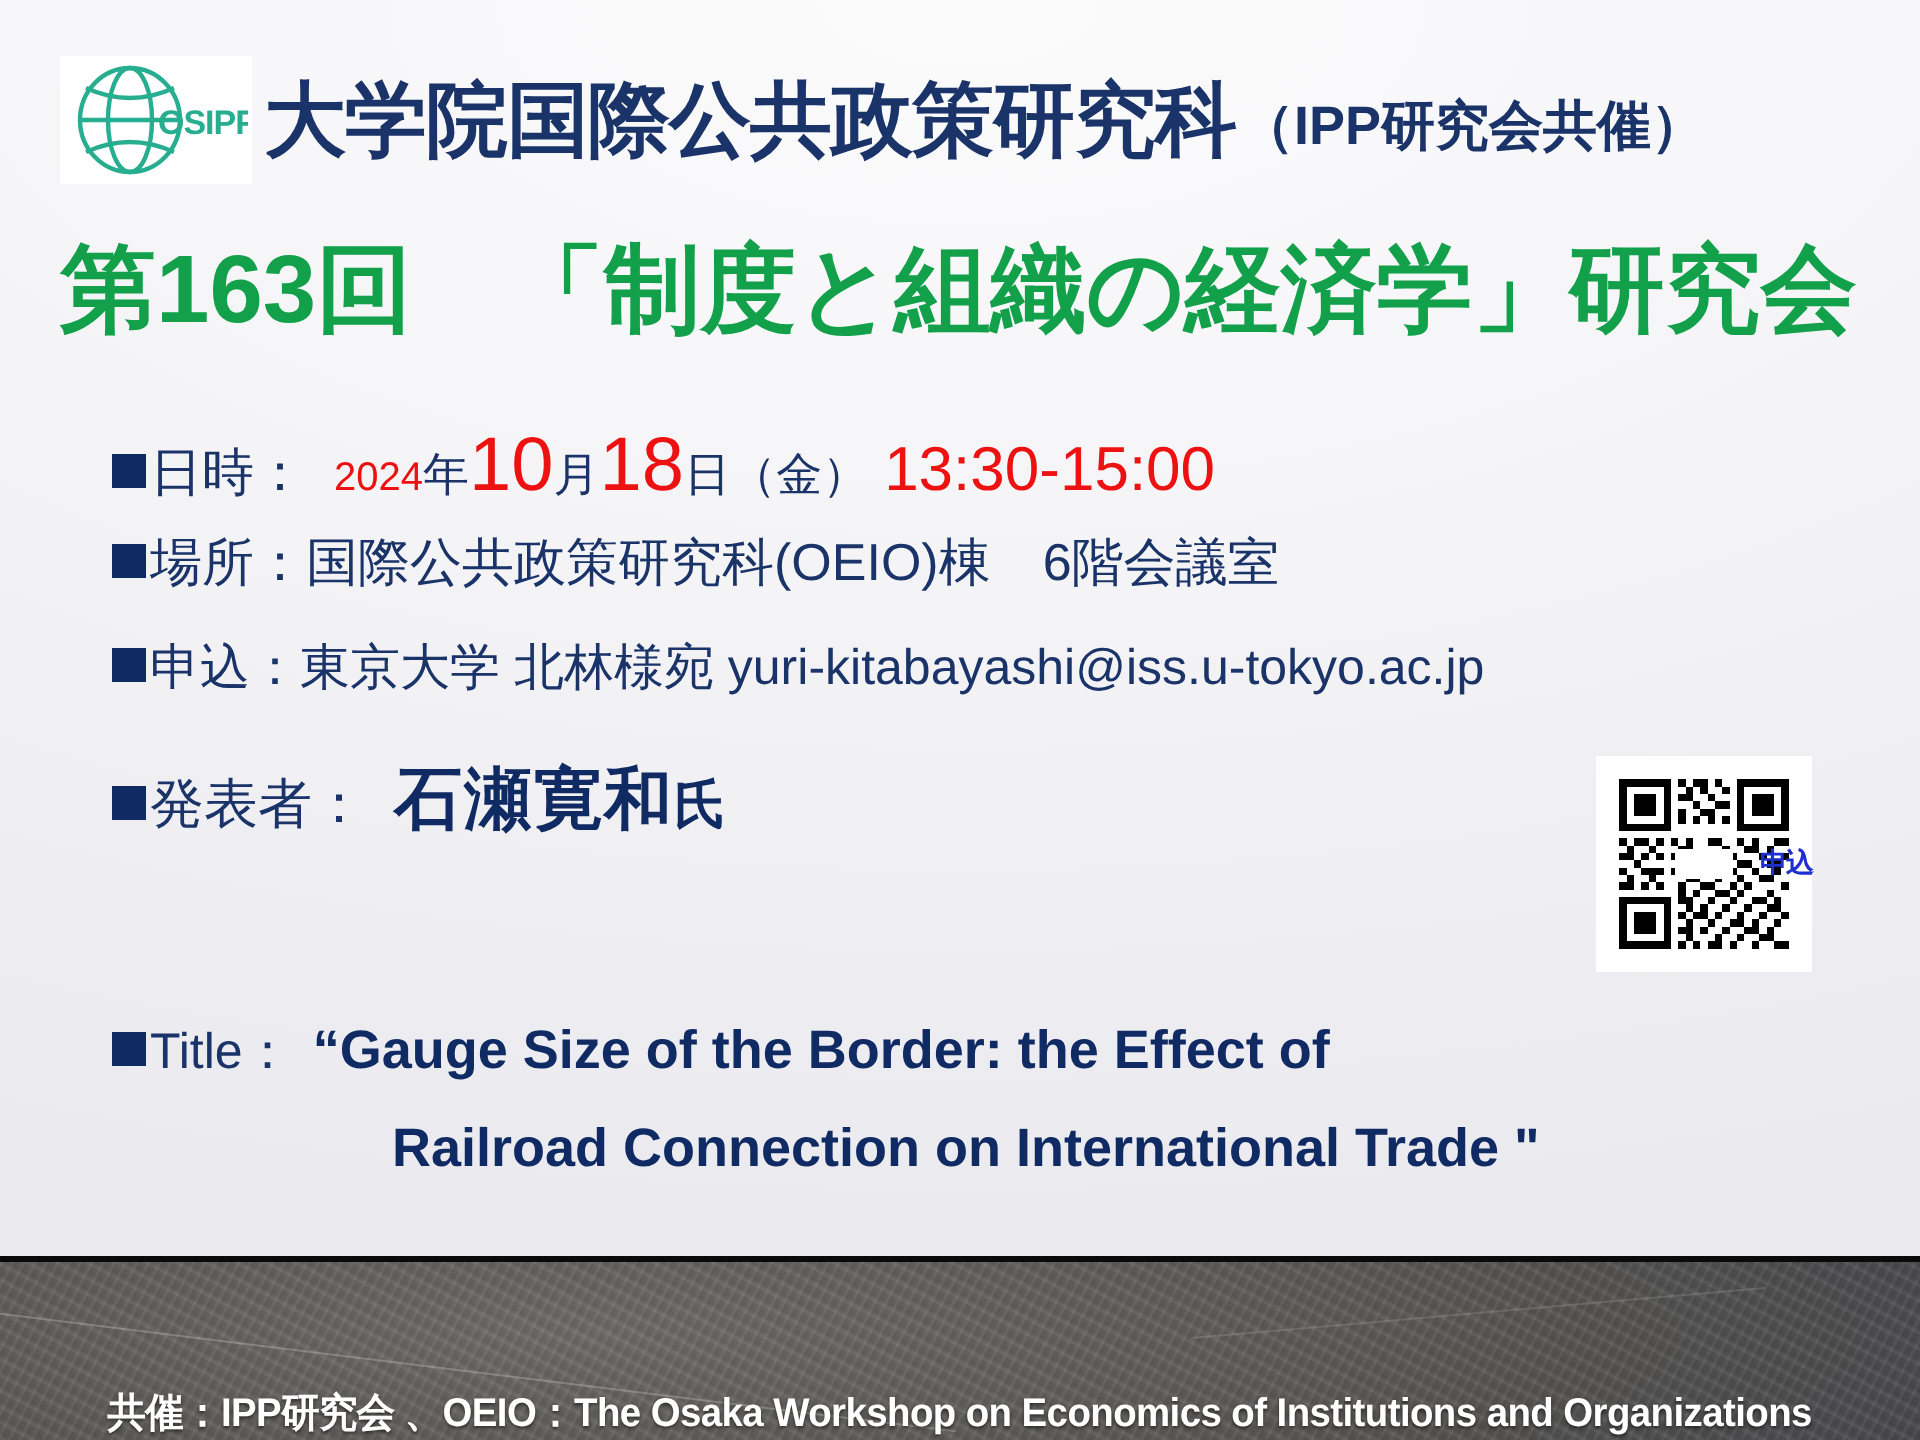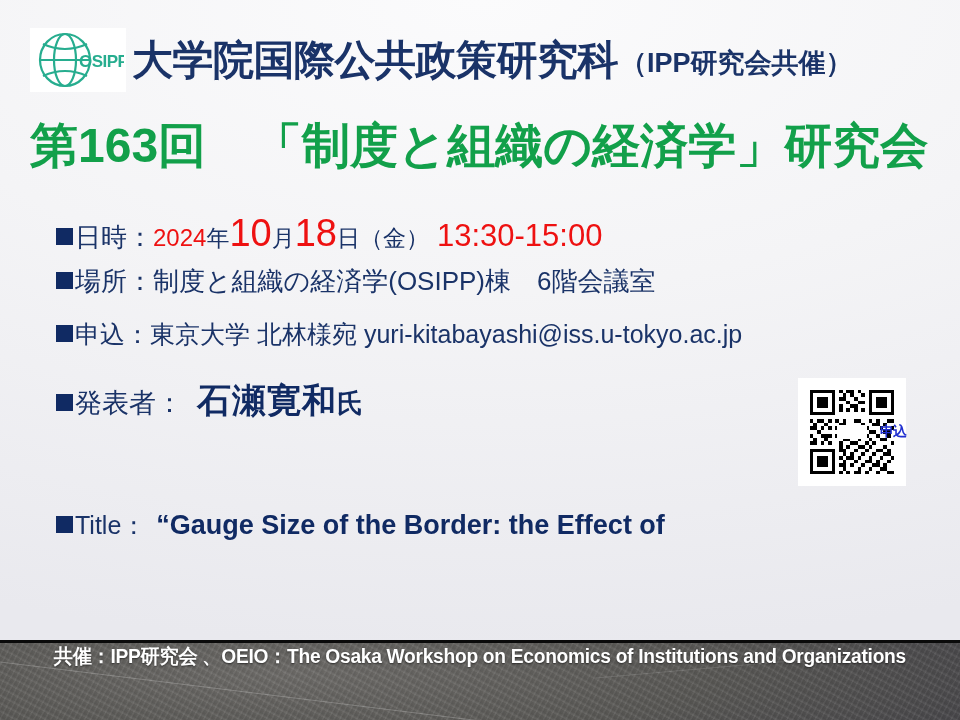--- a/index.html
+++ b/index.html
@@ -87,21 +87,21 @@
   .info-line {
     position: absolute;
     color: #1a3368;
     white-space: nowrap;
     line-height: 1;
   }
   .navy { color: #1a3368; }
 
   
   #line-date { left: 56px; top: 214px; font-size: 25px; }
-  #line-date .yr   { font-size: 24px; color:#ee1111; }
+  #line-date .yr   { font-size: 20px; color:#ee1111;margin-left:14px; }
   #line-date .big  { font-size: 38px; color:#ee1111; font-weight: 500; }
   #line-date .mid  { font-size: 23px; color:#1a3368; }
   #line-date .time { font-size: 31px; color:#ee1111; margin-left: 8px; }
   #line-date .lbl  { font-size: 26px; }
 
   
   #line-venue { left: 56px; top: 268px; font-size: 26px; }
 
   
   #line-apply { left: 56px; top: 322px; font-size: 25px; }
@@ -164,29 +164,29 @@
     pointer-events: none;
     letter-spacing: -1px;
   }
 
   
   .footer {
     position: absolute;
     left: 0;
     bottom: 0;
     width: 960px;
-    height: 80px;
+    height: 92px;
     border-top: 3px solid #0a0a0a;
     box-sizing: border-box;
     background:
       repeating-linear-gradient(118deg, rgba(255,255,255,0.045) 0px, rgba(255,255,255,0.045) 1px, rgba(0,0,0,0.05) 2px, rgba(0,0,0,0.0) 5px),
       repeating-linear-gradient(28deg, rgba(255,255,255,0.05) 0px, rgba(255,255,255,0.05) 1px, rgba(0,0,0,0.06) 3px, rgba(0,0,0,0.0) 7px),
       radial-gradient(ellipse 80% 160% at 30% 40%, #6e6c69 0%, #5a5956 55%, #47464a 100%);
     display: flex;
-    align-items: flex-start;
+    align-items: flex-end;
     justify-content: center;
     overflow: hidden;
   }
   .footer::before {
     content: "";
     position: absolute;
     left: -10%;
     top: 55%;
     width: 60%;
     height: 1px;
@@ -240,35 +240,36 @@
     <span class="org-sub">（IPP研究会共催）</span>
   </div>
 
   <div class="seminar-title">第163回　「制度と組織の経済学」研究会</div>
 
   <div class="info-line" id="line-date">
     <span class="bullet"></span><span class="lbl navy">日時：</span><span class="yr">2024</span><span class="mid">年</span><span class="big">10</span><span class="mid">月</span><span class="big">18</span><span class="mid">日</span><span class="mid">（金）</span><span class="time">13:30-15:00</span>
   </div>
 
   <div class="info-line" id="line-venue">
-    <span class="bullet"></span><span>場所：</span><span>制度と組織の経済学(OSIPP)棟　6階会議室</span>
+    <span class="bullet"></span><span>場所：</span><span>国際公共政策研究科(OEIO)棟　6階会議室</span>
   </div>
 
   <div class="info-line" id="line-apply">
     <span class="bullet"></span><span>申込：</span><span>東京大学 北林様宛 </span><span class="mail">yuri-kitabayashi@iss.u-tokyo.ac.jp</span>
   </div>
 
   <div class="info-line" id="line-speaker">
     <span class="bullet"></span><span>発表者：</span><span class="name">石瀬寛和</span><span class="shi">氏</span>
   </div>
 
 
   <div class="info-line" id="line-title1">
     <span class="bullet"></span><span>Title：</span><span class="eng">“Gauge Size of the Border: the Effect of</span>
   </div>
+  <div class="info-line" id="line-title2">Railroad Connection on International Trade "</div>
 
   <div class="qr-wrap">
     <svg width="92" height="92" viewBox="0 0 25 25" shape-rendering="crispEdges" aria-hidden="true">
       <rect width="25" height="25" fill="#ffffff"></rect>
       <g fill="#000000">
 
         <rect x="1" y="1" width="7" height="1"></rect>
           <rect x="1" y="7" width="7" height="1"></rect>
         <rect x="1" y="1" width="1" height="7"></rect>
           <rect x="7" y="1" width="1" height="7"></rect>

